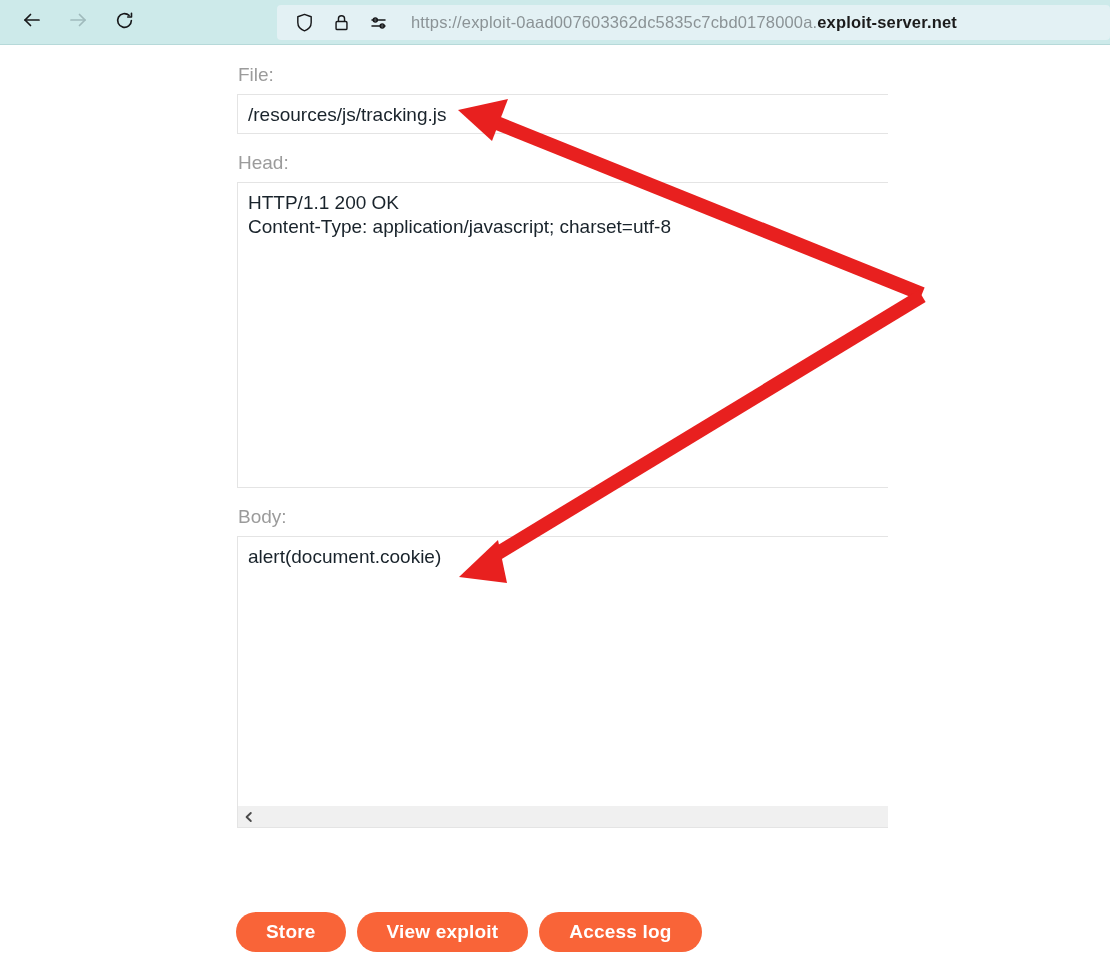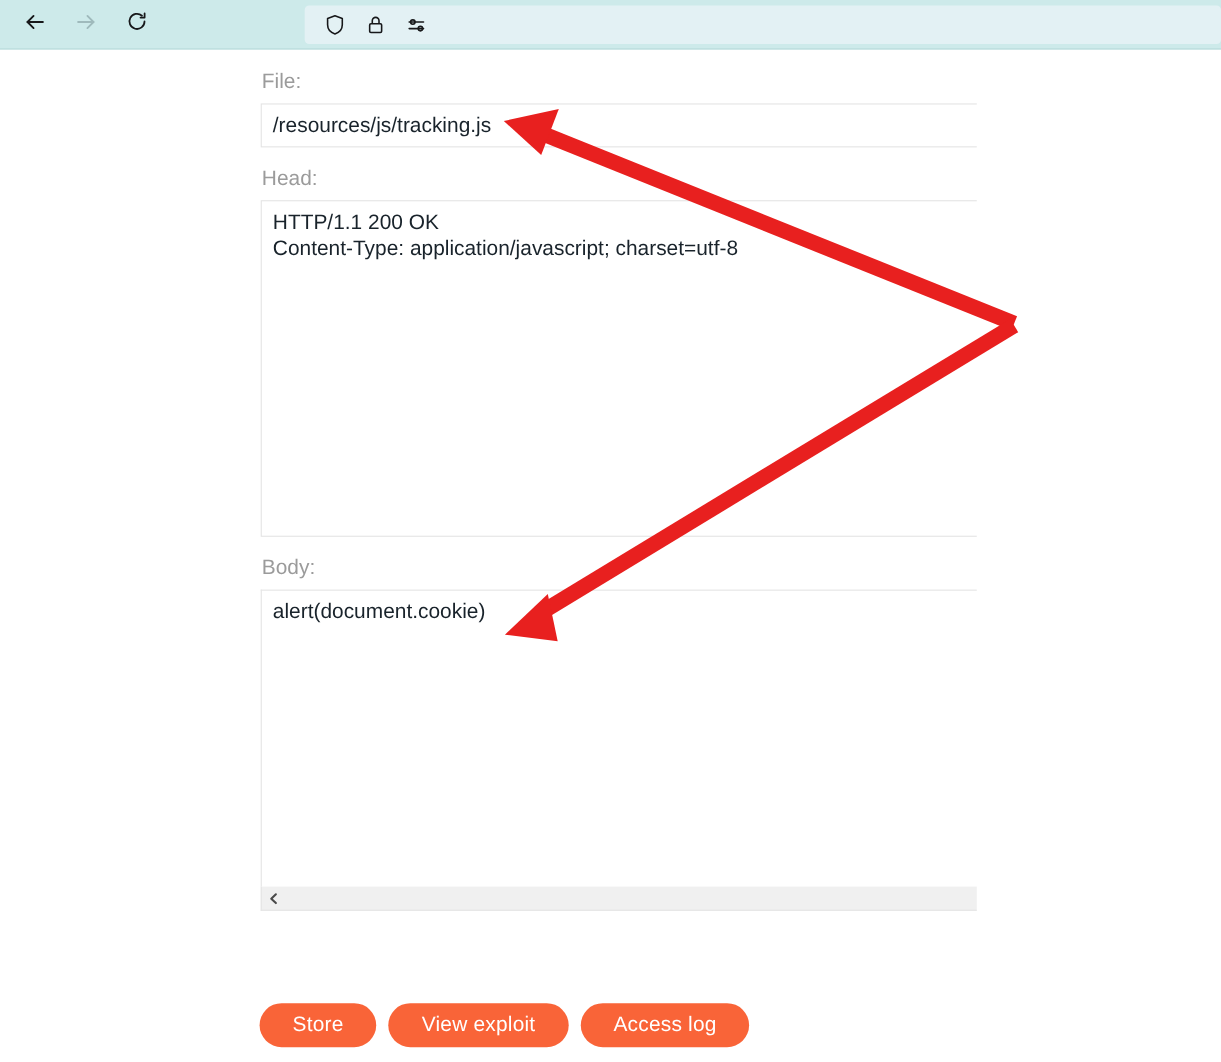--- a/index.html
+++ b/index.html
@@ -128,21 +128,21 @@
     gap: 11px;
   }
   .action-button {
     background: #f96438;
     color: #ffffff;
     border: none;
     border-radius: 24px;
     height: 40px;
     padding: 8px 30px;
     font-size: 19px;
-    font-weight: normal;
+    font-weight: bold;
     font-family: "Liberation Sans", sans-serif;
     cursor: pointer;
     letter-spacing: 0.01em;
   }
 
   
   #annotation-overlay {
     position: absolute;
     left: 0; top: 0;
     width: 1110px; height: 965px;
@@ -194,20 +194,21 @@
       </svg>
     </span>
     <span class="addr-icon">
       <svg width="22" height="22" viewBox="0 0 22 22" fill="none" stroke="#17181a" stroke-width="1.5" stroke-linecap="round">
         <line x1="4" y1="8" x2="17" y2="8"></line>
         <line x1="4" y1="14" x2="17" y2="14"></line>
         <circle cx="7.3" cy="8" r="2" fill="none"></circle>
         <circle cx="14.2" cy="14" r="2" fill="none"></circle>
       </svg>
     </span>
+    <span id="address-url"><span class="url-prefix">https://exploit-0aad007603362dc5835c7cbd0178000a.</span><span class="url-domain">exploit-server.net</span></span>
   </div>
 </div>
 
 <div id="page-content">
   <div id="exploit-form">
 
     <div class="field-label">File:</div>
     <div class="text-input" id="file-input">/resources/js/tracking.js</div>
 
     <div class="field-label">Head:</div>

